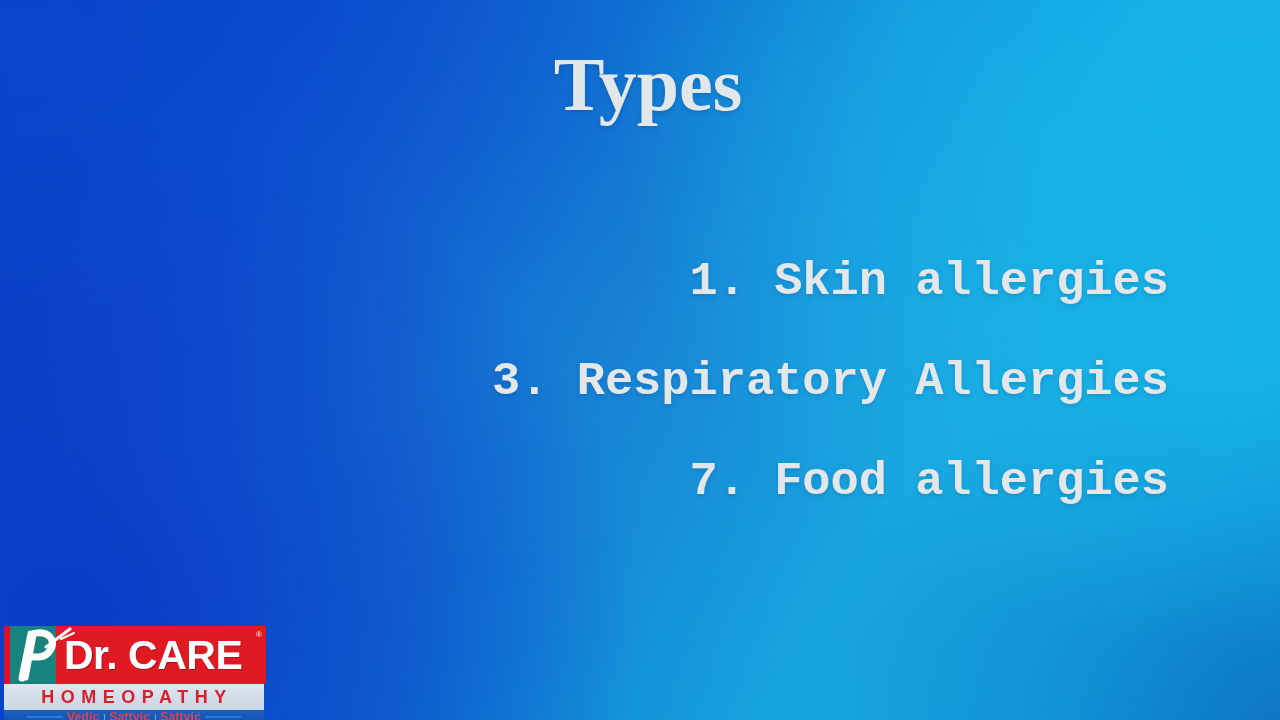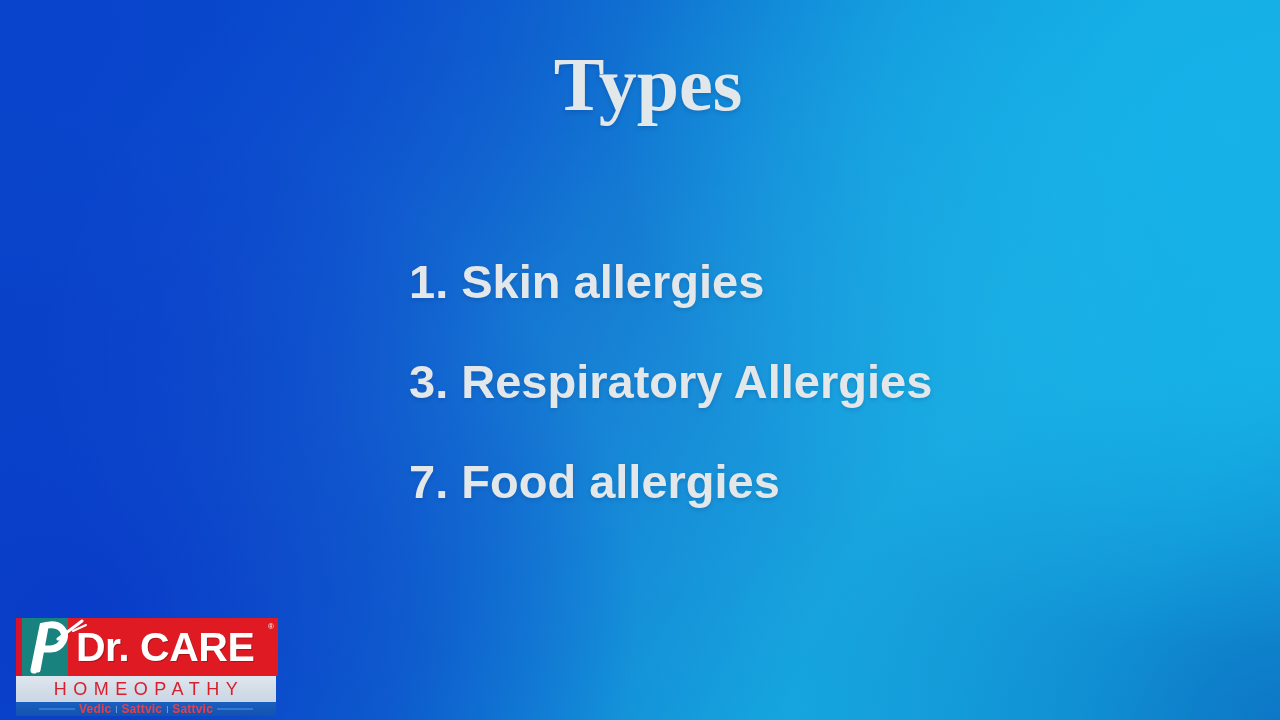--- a/index.html
+++ b/index.html
@@ -45,37 +45,37 @@
     text-shadow: 0 2px 4px rgba(0,40,90,0.22);
   }
 
   .bullet-list {
     position: absolute;
     left: 409px;
     top: 232px;
     width: 760px;
   }
   .bullet-item {
-    font-family: Liberation Sans, sans-serif;
+    font-family: Liberation Mono, monospace;
     font-weight: bold;
     font-size: 47px;
     line-height: 100px;
     color: #e4e7e9;
     white-space: nowrap;
     text-shadow: 0 2px 4px rgba(0,40,90,0.18);
+    text-align: right;
   }
 
   
   #logo {
     position: absolute;
     left: 0;
-    bottom: 10px;
+    bottom: 2px;
     width: 266px;
     height: 92px;
-    margin-left: 12px;
   }
   .logo-row-top {
     position: relative;
     height: 58px;
     display: flex;
     align-items: stretch;
   }
   .logo-mark {
     position: relative;
     width: 52px;
@@ -124,21 +124,21 @@
     height: 26px;
     margin-left: 4px;
     margin-right: 2px;
     background: linear-gradient(180deg, #dfe6ee 0%, #c9d6e4 100%);
     display: flex;
     align-items: center;
     justify-content: center;
   }
   .logo-sub {
     font-family: "Liberation Sans", sans-serif;
-    font-weight: normal;
+    font-weight: bold;
     font-size: 18px;
     line-height: 1;
     color: #d8202c;
     letter-spacing: 6.5px;
     padding-left: 6px;
   }
   .logo-row-bot {
     height: 14px;
     margin-left: 4px;
     margin-right: 2px;

